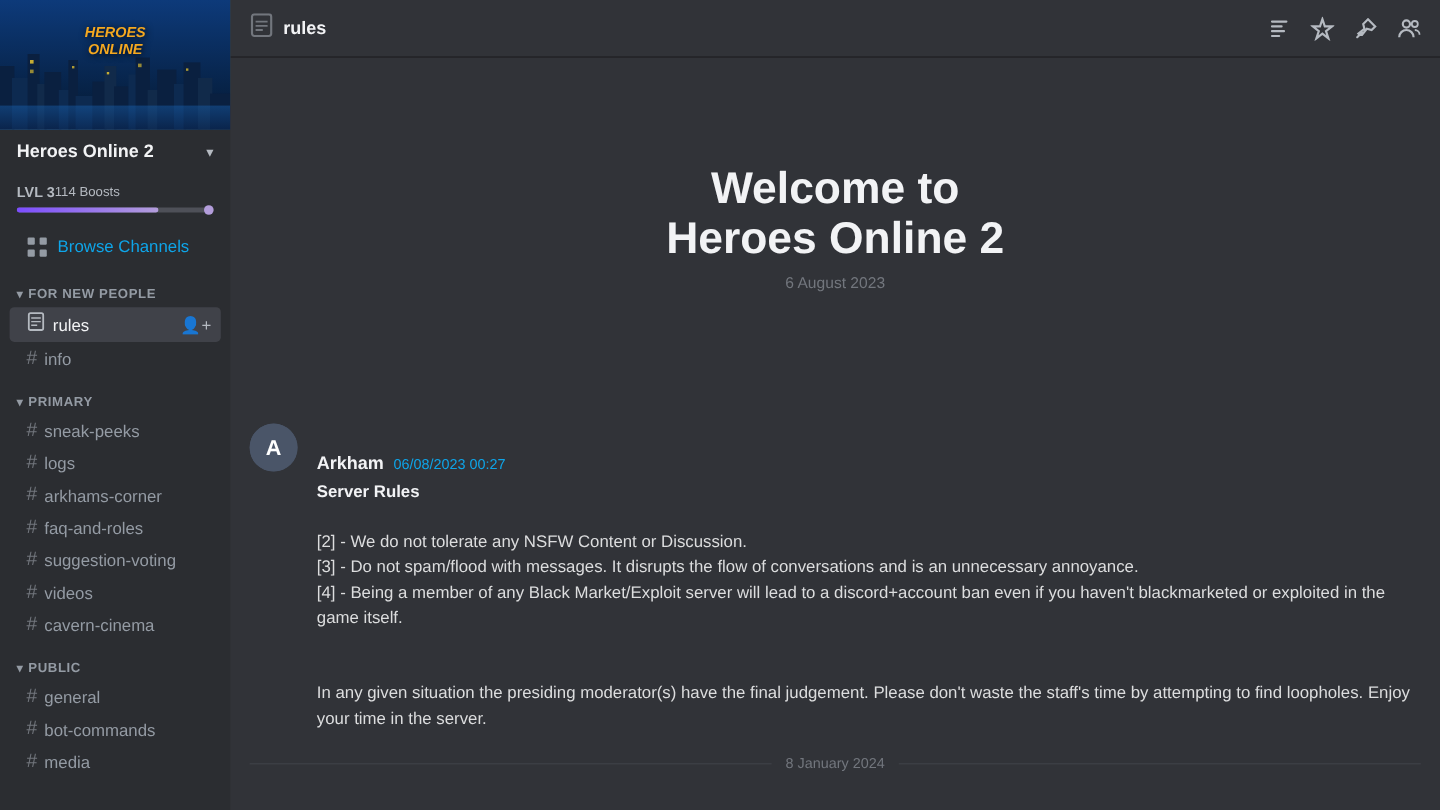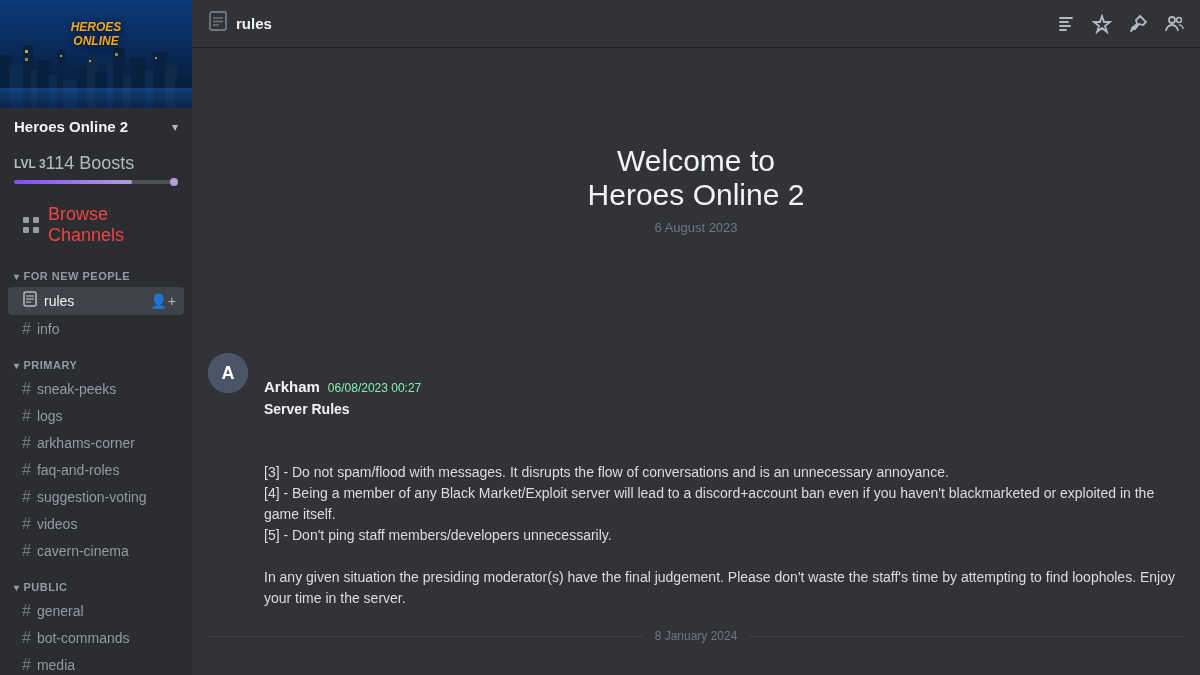--- a/index.html
+++ b/index.html
@@ -91,21 +91,21 @@
       margin-bottom: 6px;
     }
 
     .level-text {
       font-size: 12px;
       color: #b5bac1;
       font-weight: 600;
     }
 
     .boosts-text {
-      font-size: 18px;
+      font-size: 11px;
       color: #b5bac1;
       cursor: pointer;
     }
 
     .boost-bar-bg {
       height: 4px;
       background: #4e5058;
       border-radius: 2px;
       position: relative;
     }
@@ -122,24 +122,24 @@
       background: #b39ddb;
       border-radius: 50%;
       position: absolute;
       right: 0;
       top: -2px;
     }
 
     
     .browse-channels {
       display: flex;
-      align-items: center;
+      align-items: flex-start;
       padding: 8px 14px;
-      color: #ef4444;
-      font-size: 18px;
+      color: #0ea5e9;
+      font-size: 14px;
       cursor: pointer;
       border-radius: 4px;
       margin: 0 8px;
     }
 
     .browse-icon {
       width: 18px;
       height: 18px;
       margin-right: 8px;
       display: flex;
@@ -276,22 +276,22 @@
       flex: 1;
       display: flex;
       flex-direction: column;
       align-items: center;
       justify-content: center;
       padding: 40px;
       text-align: center;
     }
 
     .welcome-title {
-      font-size: 30px;
-      font-weight: 400;
+      font-size: 37px;
+      font-weight: 700;
       color: #f2f3f5;
       margin-bottom: 8px;
     }
 
     .welcome-subtitle {
       font-size: 14px;
       color: #949ba4;
       margin-bottom: 8px;
     }
 
@@ -360,21 +360,21 @@
     }
 
     .message-author {
       font-weight: 600;
       font-size: 15px;
       color: #f2f3f5;
     }
 
     .message-timestamp {
       font-size: 12px;
-      color: #86efac;
+      color: #0ea5e9;
     }
 
     .message-text {
       font-size: 14px;
       color: #dcddde;
       line-height: 1.5;
     }
 
     .message-text .bold {
       font-weight: 700;
@@ -603,24 +603,24 @@
           </svg>
         </div>
         <div class="message-content">
           <div class="message-header">
             <span class="message-author">Arkham</span>
             <span class="message-timestamp">06/08/2023 00:27</span>
           </div>
           <div class="message-text">
             <span class="bold">Server Rules</span><br>
             <br>
-            <br>
+            <span>[2]  -  We do not tolerate any NSFW Content or Discussion.</span><br>
             <span>[3]  -  Do not spam/flood with messages. It disrupts the flow of conversations and is an unnecessary annoyance.</span><br>
             <span>[4]  -  Being a member of any Black Market/Exploit server will lead to a discord+account ban even if you haven't blackmarketed or exploited in the game itself.</span><br>
-            <span>[5]  -  Don't ping staff members/developers unnecessarily.</span><br><br>
+            <br><br>
             <span>In any given situation the presiding moderator(s) have the final judgement. Please don't waste the staff's time by attempting to find loopholes. Enjoy your time in the server.</span>
           </div>
         </div>
       </div>
 
       <div class="date-divider">
         <div class="date-divider-line"></div>
         <span class="date-divider-text">8 January 2024</span>
         <div class="date-divider-line"></div>
       </div>

